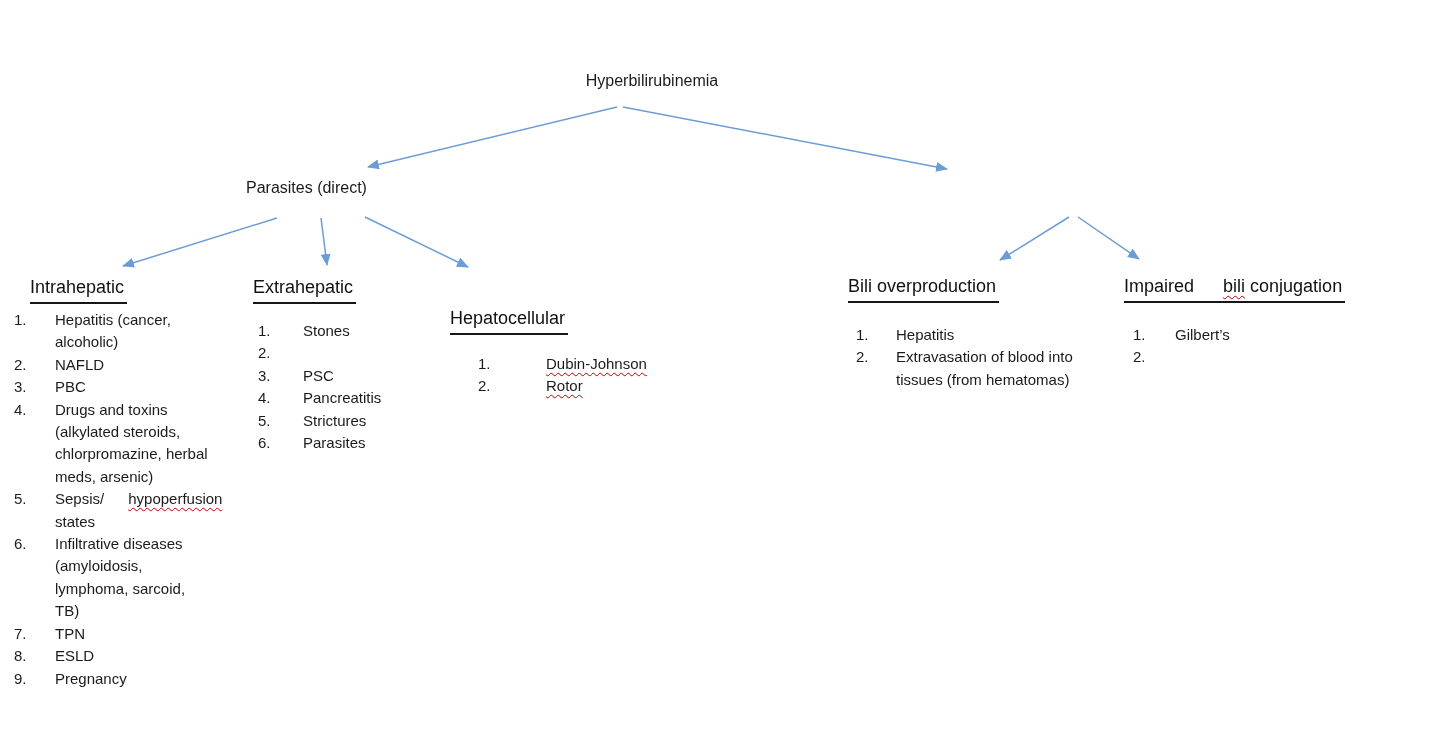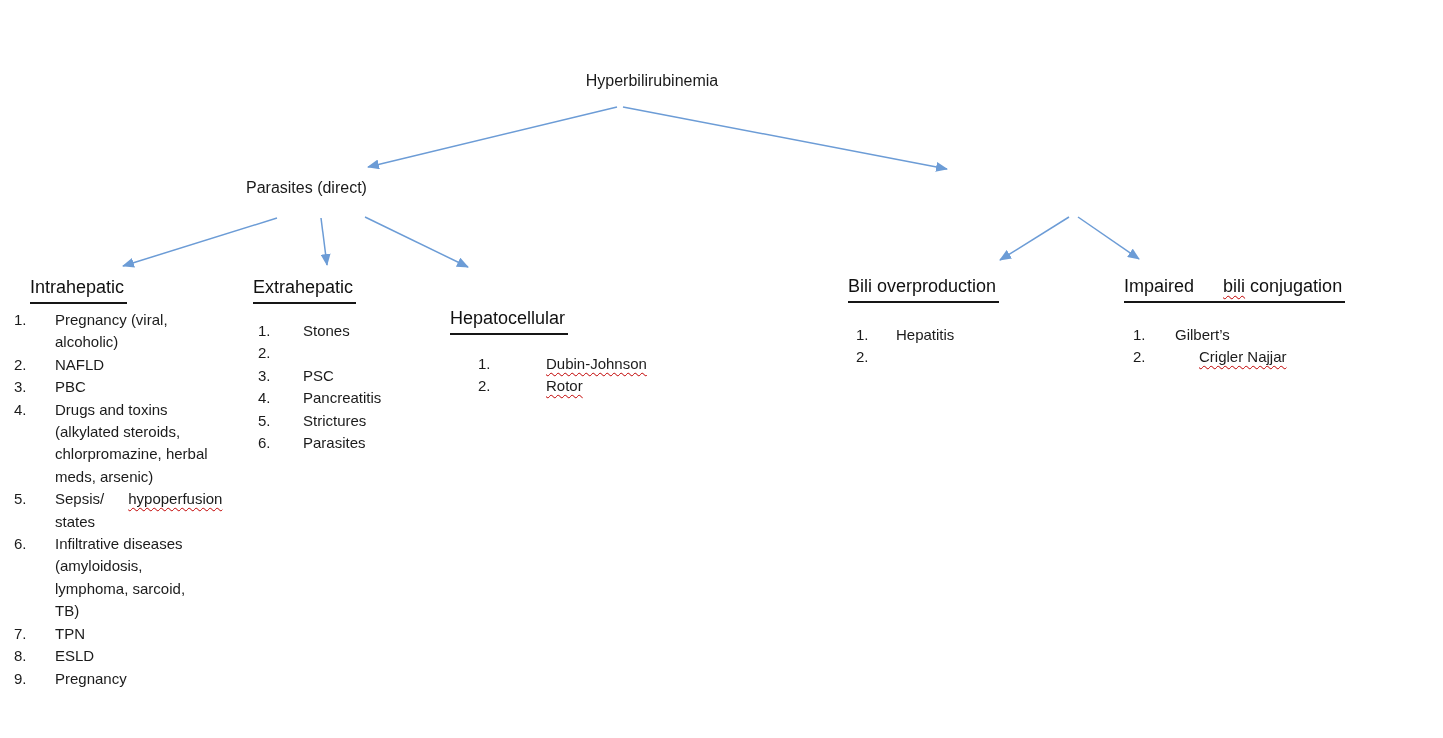--- a/index.html
+++ b/index.html
@@ -74,21 +74,21 @@
   <div class="node title">Hyperbilirubinemia</div>
 
   <div class="node conj">Parasites (direct)</div>
 
 
   <div class="col c1">
     <div class="hdr"><span class="">Intrahepatic</span></div>
     <ol class="list">
         <li>
           <span class="num">1.</span>
-          <span class="txt"><span class="">Pregnancy (viral, alcoholic)</span></span>
+          <span class="txt"><span class="">Hepatitis (cancer, alcoholic)</span></span>
         </li>
         <li>
           <span class="num">2.</span>
           <span class="txt"><span class="">NAFLD</span></span>
         </li>
         <li>
           <span class="num">3.</span>
           <span class="txt"><span class="">PBC</span></span>
         </li>
         <li>
@@ -163,31 +163,31 @@
 
   <div class="col c4">
     <div class="hdr"><span class="">Bili overproduction</span></div>
     <ol class="list">
         <li>
           <span class="num">1.</span>
           <span class="txt"><span class="">Hepatitis</span></span>
         </li>
         <li>
           <span class="num">2.</span>
+          <span class="txt"><span class="">Extravasation of blood into tissues (from hematomas)</span></span>
         </li>
       </ol>
   </div>
 
   <div class="col c5">
     <div class="hdr"><span class="">Impaired </span><span class="misspelled">bili</span><span class=""> conjugation</span></div>
     <ol class="list">
         <li>
           <span class="num">1.</span>
           <span class="txt"><span class="">Gilbert’s</span></span>
         </li>
         <li>
           <span class="num">2.</span>
-          <span class="txt"><span class="misspelled">Crigler Najjar</span></span>
         </li>
       </ol>
   </div>
 
 </div>
 
 </body></html>

